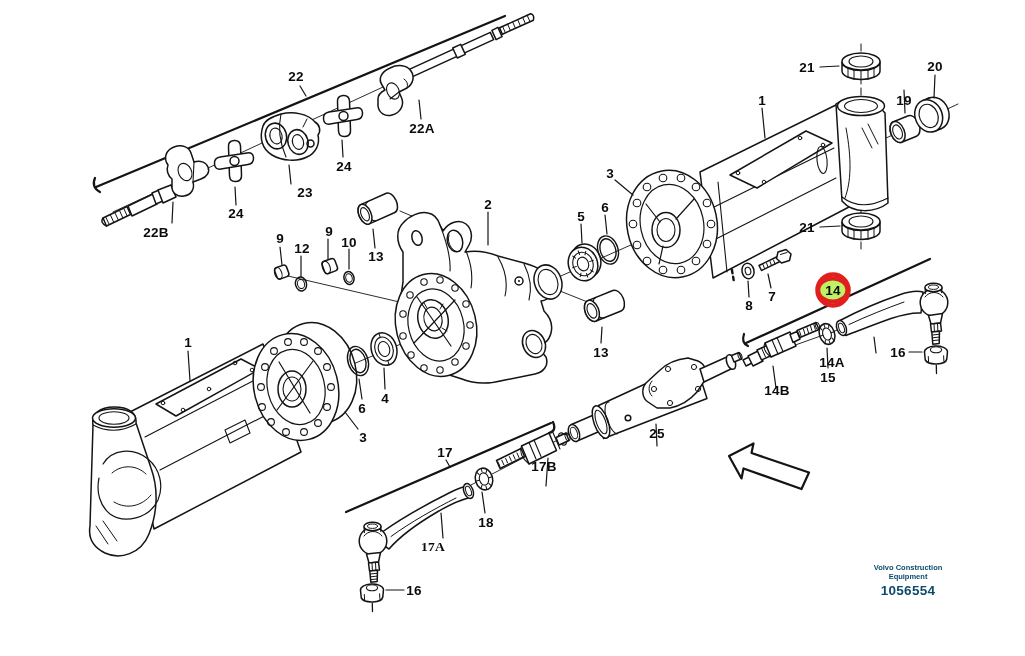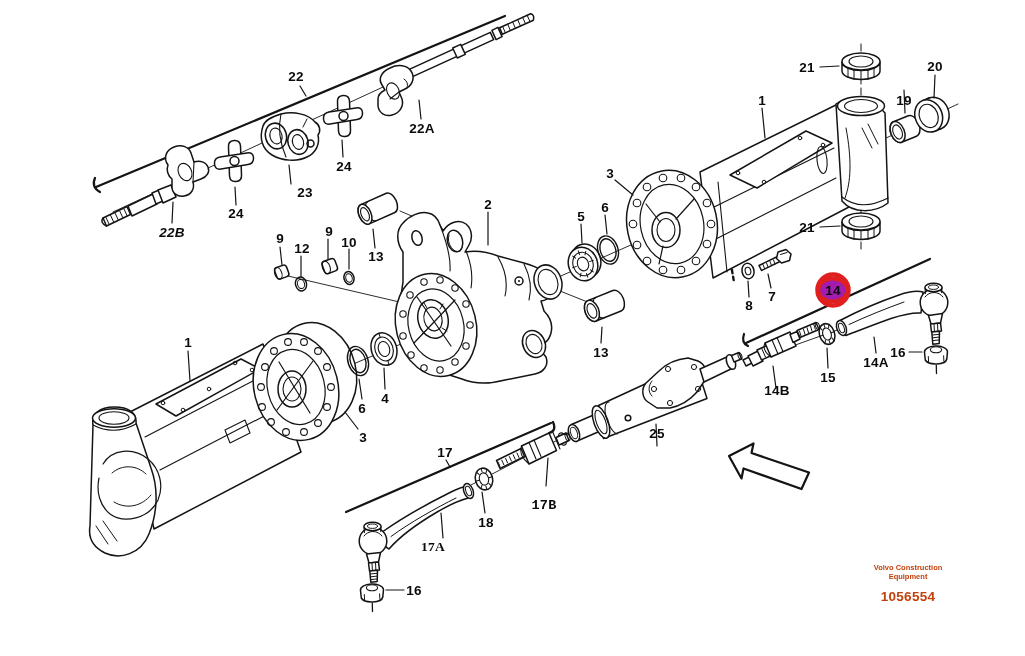--- a/index.html
+++ b/index.html
@@ -12,28 +12,28 @@
   #label-layer { position:absolute; left:0; top:0; width:100%; height:100%; z-index:2; pointer-events:none; }
   .part-label {
     position:absolute; transform:translate(-50%,-50%);
     font:700 13.5px "Liberation Sans", sans-serif;
     color:#0b0b0b; white-space:nowrap; letter-spacing:.2px;
   }
   .part-label.hl {
     border:4.5px solid var(--hl,#e01f1f);
     border-radius:50%;
     padding:2px 5px;
-    background:#a21caf;
+    background:#bef264;
   }
   .footer {
     position:absolute; left:856px; top:563px; width:104px;
-    text-align:center; color:#c2410c; z-index:2;
+    text-align:center; color:#0c4a6e; z-index:2;
   }
   .footer .small { font:700 7.5px "Liberation Sans", sans-serif; line-height:1.2; }
-  .footer .num   { font:700 13.5px "Liberation Sans", sans-serif; margin-top:8px; letter-spacing:.3px; }
+  .footer .num   { font:700 13.5px "Liberation Sans", sans-serif; margin-top:2px; letter-spacing:.3px; }
 </style>
 </head>
 <body>
 
 <div class="stage">
 
 <svg width="1025" height="656" viewBox="0 0 1025 656">
 <g id="art-root" stroke="#141414" fill="none" stroke-width="1.5" stroke-linecap="round" stroke-linejoin="round">
 
   <g stroke-width="2.2">
@@ -617,50 +617,50 @@
 
 </g>
 </svg>
 
 <div id="label-layer">
       <span class="part-label" style="left: 296px; top: 76px;">22</span>
       <span class="part-label" style="left: 422px; top: 128px;">22A</span>
       <span class="part-label" style="left: 344px; top: 166px;">24</span>
       <span class="part-label" style="left: 305px; top: 192px;">23</span>
       <span class="part-label" style="left: 236px; top: 213px;">24</span>
-      <span class="part-label" style="left: 172px; top: 232px; font-style: italic;">22B</span>
+      <span class="part-label" style="left: 156px; top: 232px;">22B</span>
       <span class="part-label" style="left: 280px; top: 238px;">9</span>
       <span class="part-label" style="left: 302px; top: 248px;">12</span>
       <span class="part-label" style="left: 329px; top: 231px;">9</span>
       <span class="part-label" style="left: 349px; top: 242px;">10</span>
       <span class="part-label" style="left: 376px; top: 256px;">13</span>
       <span class="part-label" style="left: 488px; top: 204px;">2</span>
       <span class="part-label" style="left: 610px; top: 173px;">3</span>
       <span class="part-label" style="left: 605px; top: 207px;">6</span>
       <span class="part-label" style="left: 581px; top: 216px;">5</span>
       <span class="part-label" style="left: 807px; top: 67px;">21</span>
       <span class="part-label" style="left: 762px; top: 100px;">1</span>
       <span class="part-label" style="left: 904px; top: 100px;">19</span>
       <span class="part-label" style="left: 935px; top: 66px;">20</span>
       <span class="part-label" style="left: 807px; top: 227px;">21</span>
       <span class="part-label" style="left: 749px; top: 305px;">8</span>
       <span class="part-label" style="left: 772px; top: 296px;">7</span>
       <span class="part-label hl" style="left: 833px; top: 290px;">14</span>
-      <span class="part-label" style="left: 876px; top: 362px; text-align: center;">14A</span>
+      <span class="part-label" style="left: 832px; top: 362px; text-align: center;">14A</span>
       <span class="part-label" style="left: 898px; top: 352px;">16</span>
       <span class="part-label" style="left: 828px; top: 377px;">15</span>
       <span class="part-label" style="left: 777px; top: 390px;">14B</span>
       <span class="part-label" style="left: 188px; top: 342px;">1</span>
       <span class="part-label" style="left: 362px; top: 408px;">6</span>
       <span class="part-label" style="left: 385px; top: 398px;">4</span>
       <span class="part-label" style="left: 363px; top: 437px;">3</span>
       <span class="part-label" style="left: 601px; top: 352px;">13</span>
       <span class="part-label" style="left: 657px; top: 433px;">25</span>
       <span class="part-label" style="left: 445px; top: 452px;">17</span>
-      <span class="part-label" style="left: 544px; top: 505px; font-family: Liberation Mono, monospace;">17B</span>
+      <span class="part-label" style="left: 544px; top: 466px;">17B</span>
       <span class="part-label" style="left: 486px; top: 522px;">18</span>
       <span class="part-label" style="left: 433px; top: 547px; font-family: Liberation Serif, serif;">17A</span>
       <span class="part-label" style="left: 414px; top: 590px;">16</span>
     </div>
 
 <div class="footer">
   <div class="small">Volvo Construction</div>
   <div class="small">Equipment</div>
   <div class="num">1056554</div>
 </div>

